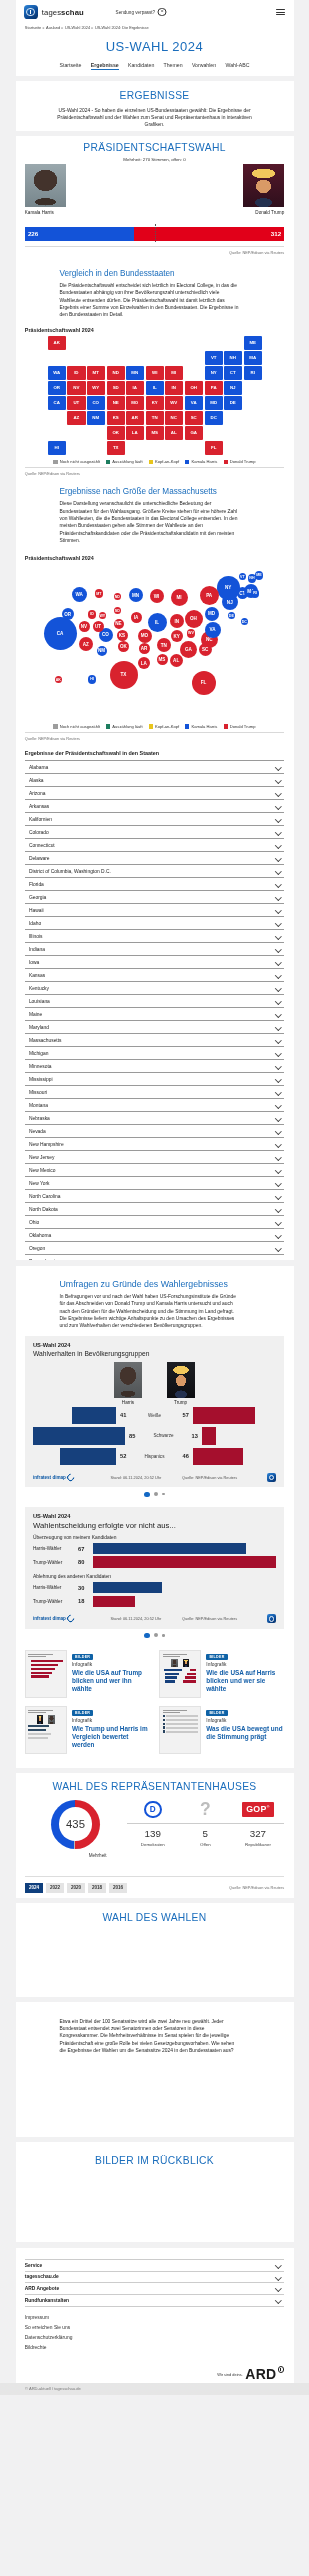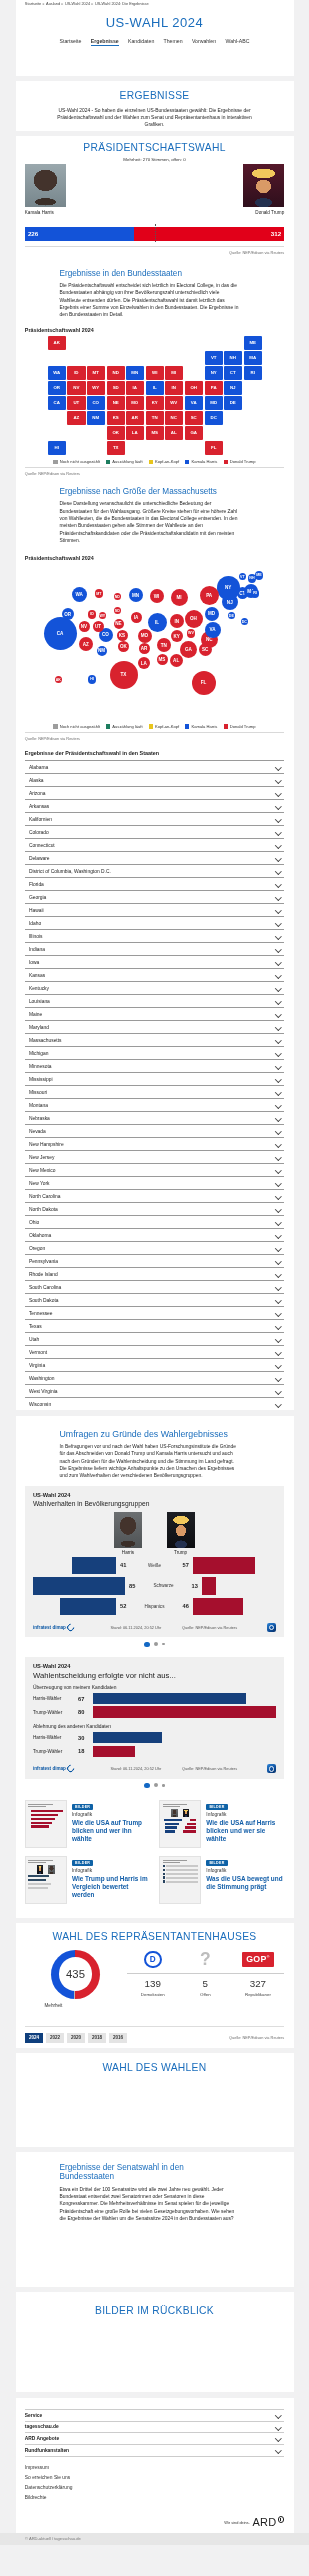--- a/index.html
+++ b/index.html
@@ -38,21 +38,21 @@
   .indent{margin-left:44px;width:180px;}
   .smallsrc{font-size:3.9px;color:#6e6e6e;}
   .hr{border-top:0.5px solid #d9d9d9;margin:0 9.3px;}
   .datalabel{font-size:5.4px;font-weight:bold;color:#1d1d1d;}
 
   
   #sec-ergebnisse{height:50px;padding-top:9.3px;}
   #sec-ergebnisse p{text-align:center;margin:5.2px auto 0;width:196px;}
 
   
-  #sec-praesident{height:1274px;padding-top:5.2px;position:relative;}
+  #sec-praesident{height:1124px;padding-top:5.2px;position:relative;}
   .majnote{text-align:center;font-size:4.4px;color:#333;margin-top:4.1px;}
   .cand-row{position:relative;height:63px;margin:2.1px 9.3px 0;}
   .photo{width:41px;height:43px;position:absolute;top:0;}
   .photo.harris{left:0;background:
     radial-gradient(42% 14% at 50% 88%,#3a2e28 60%,transparent 61%),
     radial-gradient(46% 40% at 50% 38%,#43332c 62%,transparent 63%),
     radial-gradient(30% 26% at 50% 46%,#b5835f 60%,transparent 61%),
     linear-gradient(180deg,#9aa8ad,#77868c);}
   .photo.trump{right:0;background:
     radial-gradient(40% 16% at 50% 22%,#f2c95c 70%,transparent 71%),
@@ -136,21 +136,21 @@
   .thumb .mrow{display:flex;gap:1px;align-items:center;margin-top:1.3px;}
   .thumb .sq{width:2.6px;height:2.6px;background:#27435f;}
   .thumb .gb{height:2.1px;background:#c9c9c9;flex:1;}
   .tmeta{padding-top:1px;}
   .badge{display:inline-block;background:#0f62a6;color:#fff;font-size:3.6px;font-weight:bold;letter-spacing:0.3px;padding:1px 3.1px;border-radius:1px;}
   .tkick{font-size:4.9px;color:#333;margin-top:2.1px;}
   .ttitle{font-size:6.4px;font-weight:bold;color:#135ea8;line-height:1.25;margin-top:1.5px;}
 
   
   #sec-haus{height:125px;position:relative;padding-top:8.2px;}
-  .donutwrap{position:absolute;left:29px;top:27px;width:62px;text-align:left;}
+  .donutwrap{position:absolute;left:29px;top:27px;width:62px;text-align:right;}
   .donut{width:49px;height:49px;border-radius:50%;margin:0 auto;position:relative;
     background:conic-gradient(#d8222e 0 50.1%, #b9b9b9 50.1% 51.3%, #1353d8 51.3% 100%);}
   .donut::after{content:"";position:absolute;inset:7.7px;background:#fff;border-radius:50%;}
   .donut .c{position:absolute;inset:0;display:flex;align-items:center;justify-content:center;font-size:11.3px;color:#333;z-index:1;}
   .donut-cap{font-size:4.6px;color:#333;margin-top:4.1px;}
   .hstats{position:absolute;left:111px;right:9.3px;top:25px;display:grid;grid-template-columns:1fr 1fr 1fr;text-align:center;}
   .hstat .logo{height:23px;display:flex;align-items:center;justify-content:center;}
   .dlogo{width:17.5px;height:17.5px;border:2.6px solid #1353d8;border-radius:50%;box-sizing:border-box;display:flex;align-items:center;justify-content:center;font-weight:bold;font-size:8.2px;color:#1353d8;}
   .qmark{font-size:17.5px;font-weight:bold;color:#bdbdbd;line-height:1;}
   .goplogo{background:#d8222e;color:#fff;font-weight:bold;font-size:8.8px;padding:2.6px 4.6px;border-radius:1px;letter-spacing:0.3px;}
@@ -170,29 +170,42 @@
   
   #sec-footer{height:135px;padding-top:11.3px;margin-bottom:0;}
   .facc{margin:0 9.3px;}
   .facc .row{display:flex;align-items:center;justify-content:space-between;border-top:0.5px solid #ccc;height:10.8px;cursor:pointer;}
   .facc .row:last-child{border-bottom:0.5px solid #ccc;}
   .facc .lbl{font-size:4.9px;font-weight:bold;color:#222;}
   .flinks{margin:5.2px 9.3px 0;}
   .flinks .fl{font-size:4.9px;color:#333;padding:2.6px 0;cursor:pointer;}
   .fbrand{display:flex;align-items:center;justify-content:flex-end;margin:13.4px 9.3px 0;gap:2.6px;}
   .fbrand .tag{font-size:3.9px;color:#333;}
-  .fbrand .ard{font-size:11px;font-weight:normal;color:#1d1d1d;letter-spacing:0.3px;display:flex;align-items:flex-start;}
+  .fbrand .ard{font-size:14px;font-weight:bold;color:#1d1d1d;letter-spacing:0.3px;display:flex;align-items:flex-start;}
   .fbrand .ard .o{width:6.7px;height:6.7px;border:1px solid #1d1d1d;border-radius:50%;margin-left:1px;position:relative;box-sizing:border-box;}
   .fbrand .ard .o::before{content:"";position:absolute;left:1.5px;top:0.8px;width:1.3px;height:3.1px;background:#1d1d1d;}
   #strip{width:309px;height:12px;background:#e6e6e6;font-size:4.1px;color:#777;line-height:12px;padding-left:25px;box-sizing:border-box;}
 </style>
 </head>
 <body>
 
 <div class="section" id="sec-header">
+  <div class="topbar">
+    <div class="applogo"></div>
+    <div class="brand"><span>tages</span><b>schau</b></div>
+    <div class="watch">
+      <span>Sendung verpasst?</span>
+      <span class="play"></span>
+    </div>
+    <div class="burger">
+        <span></span>
+        <span></span>
+        <span></span>
+      </div>
+  </div>
   <div class="breadcrumb" id="breadcrumb"><span>Startseite</span><span class="sep">▸</span><span>Ausland</span><span class="sep">▸</span><span>US-Wahl 2024</span><span class="sep">▸</span><span>US-Wahl 2024: Die Ergebnisse</span></div>
   <div class="hubtitle">US-WAHL 2024</div>
   <div class="hubnav" id="hubnav">
       <div class="tab">Startseite</div>
       <div class="tab active">Ergebnisse</div>
       <div class="tab">Kandidaten</div>
       <div class="tab">Themen</div>
       <div class="tab">Vorwahlen</div>
       <div class="tab">Wahl-ABC</div>
     </div>
@@ -217,21 +230,21 @@
   <div class="evbar">
     <div class="h" id="evbar-harris" style="width: 42.0074%;"></div>
     <div class="t"></div>
     <div class="majline" id="majline" style="left: 50.1859%;"></div>
     <div class="num l">226</div>
     <div class="num r">312</div>
   </div>
   <div class="hr" style="margin-top:5.2px;"></div>
   <div class="smallsrc src-r">Quelle: NEP/Edison via Reuters</div>
 
-  <div class="sub-blue indent" style="margin-top:13.4px;">Ergebnisse in den Bundesstaaten</div>
+  <div class="sub-blue indent" style="margin-top:13.4px;">Vergleich in den Bundesstaaten</div>
   <p class="bodytext indent" style="margin-top:4.1px;">Die Präsidentschaftswahl entscheidet sich letztlich im Electoral College, in das die Bundesstaaten abhängig von ihrer Bevölkerungszahl unterschiedlich viele Wahlleute entsenden dürfen. Die Präsidentschaftswahl ist damit letztlich das Ergebnis einer Summe von Einzelwahlen in den Bundesstaaten. Die Ergebnisse in den Bundesstaaten im Detail.</p>
 
   <div class="datalabel maplabel">Präsidentschaftswahl 2024</div>
   <div class="tilemap" id="tilemap">
       <div class="tile" title="Alabama" style="left: 117px; top: 90px; background: rgb(216, 34, 46);">AL</div>
       <div class="tile" title="Alaska" style="left: 0px; top: 0px; background: rgb(216, 34, 46);">AK</div>
       <div class="tile" title="Arizona" style="left: 19.6px; top: 75px; background: rgb(216, 34, 46);">AZ</div>
       <div class="tile" title="Arkansas" style="left: 78px; top: 75px; background: rgb(216, 34, 46);">AR</div>
       <div class="tile" title="Kalifornien" style="left: 0px; top: 60px; background: rgb(19, 83, 216);">CA</div>
       <div class="tile" title="Colorado" style="left: 39px; top: 60px; background: rgb(19, 83, 216);">CO</div>
@@ -854,21 +867,20 @@
     <span id="yearchips"><span class="chip active">2024</span><span class="chip">2022</span><span class="chip">2020</span><span class="chip">2018</span><span class="chip">2016</span></span>
     <span class="smallsrc">Quelle: NEP/Edison via Reuters</span>
   </div>
 </div>
 
 <div class="section" id="sec-senat">
   <div class="big-blue">WAHL DES WAHLEN</div>
 </div>
 
 <div class="section" id="sec-senatswahl">
-  <div class="sub-blue indent">Ergebnisse der Senatswahl in den Bundesstaaten</div>
   <p class="bodytext indent" style="margin-top:4.1px;">Etwa ein Drittel der 100 Senatssitze wird alle zwei Jahre neu gewählt. Jeder Bundesstaat entsendet zwei Senatorinnen oder Senatoren in diese Kongresskammer. Die Mehrheitsverhältnisse im Senat spielen für die jeweilige Präsidentschaft eine große Rolle bei vielen Gesetzgebungsvorhaben. Wie sehen die Ergebnisse der Wahlen um die Senatssitze 2024 in den Bundesstaaten aus?</p>
 </div>
 
 <div class="section" id="sec-rueckblick">
   <div class="big-blue">BILDER IM RÜCKBLICK</div>
 </div>
 
 <div class="section" id="sec-footer">
   <div class="facc" id="footer-acc">
       <div class="row">

